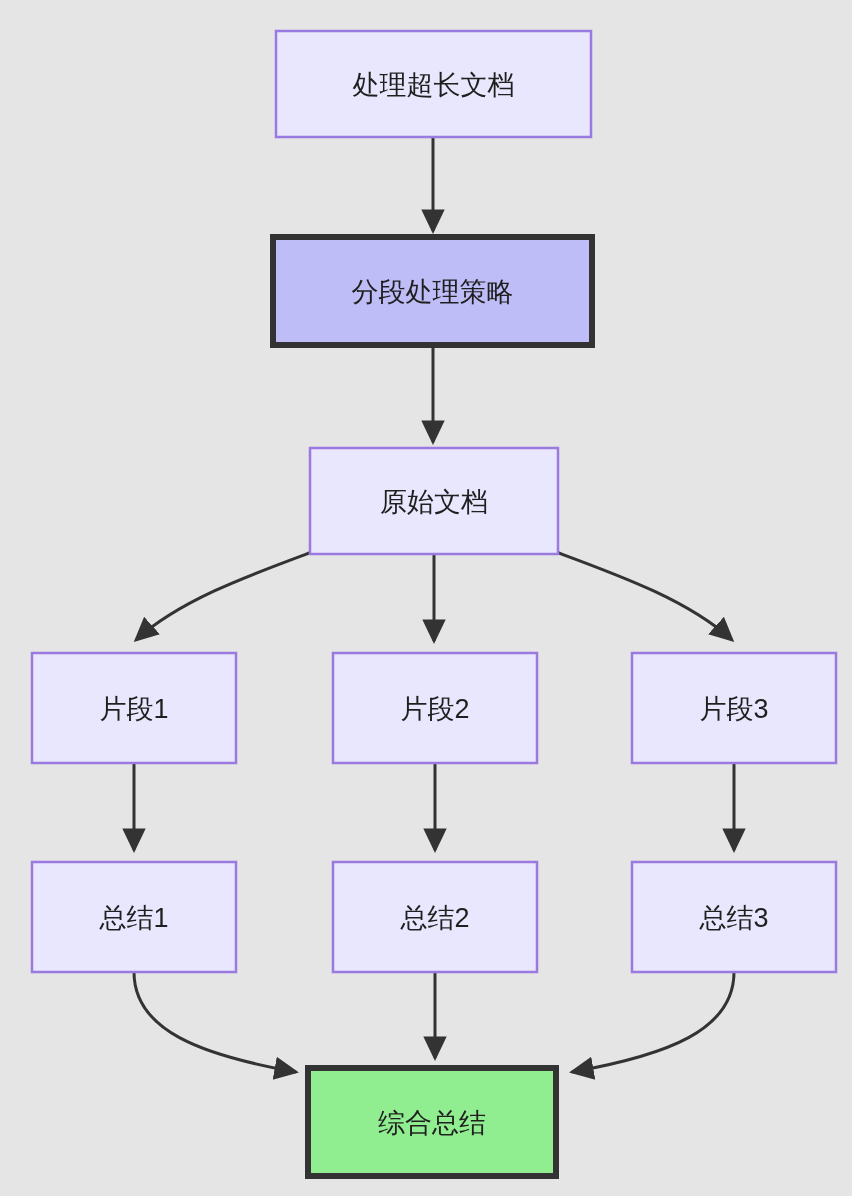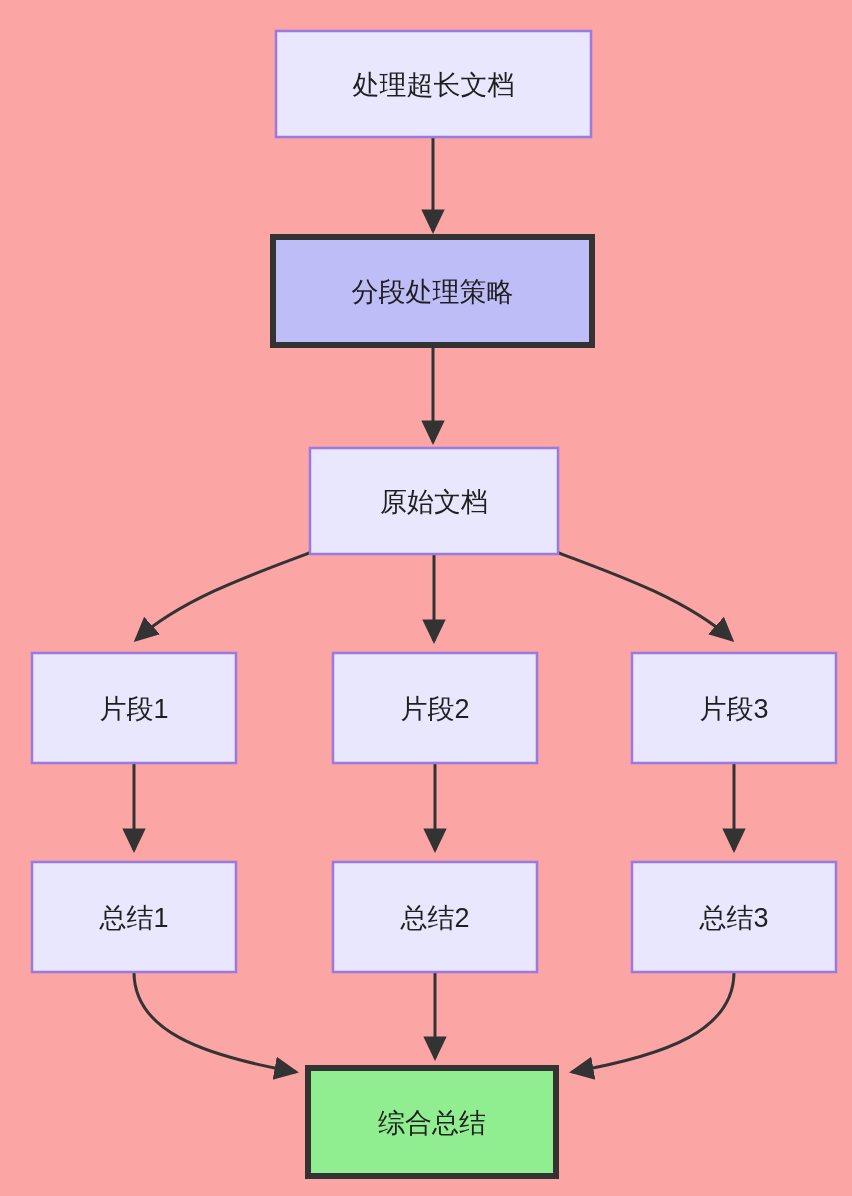--- a/index.html
+++ b/index.html
@@ -10,21 +10,21 @@
   body {
     width: 852px;
     height: 1196px;
     font-family: "Liberation Sans", "DejaVu Sans", sans-serif;
     overflow: hidden;
   }
   #flowchart-root {
     position: relative;
     width: 852px;
     height: 1196px;
-    background: #fca5a5;
+    background: #e5e5e5;
   }
   svg.diagram {
     position: absolute;
     top: 0;
     left: 0;
     width: 852px;
     height: 1196px;
   }
   .node-rect-normal {
     fill: #e9e7fd;

